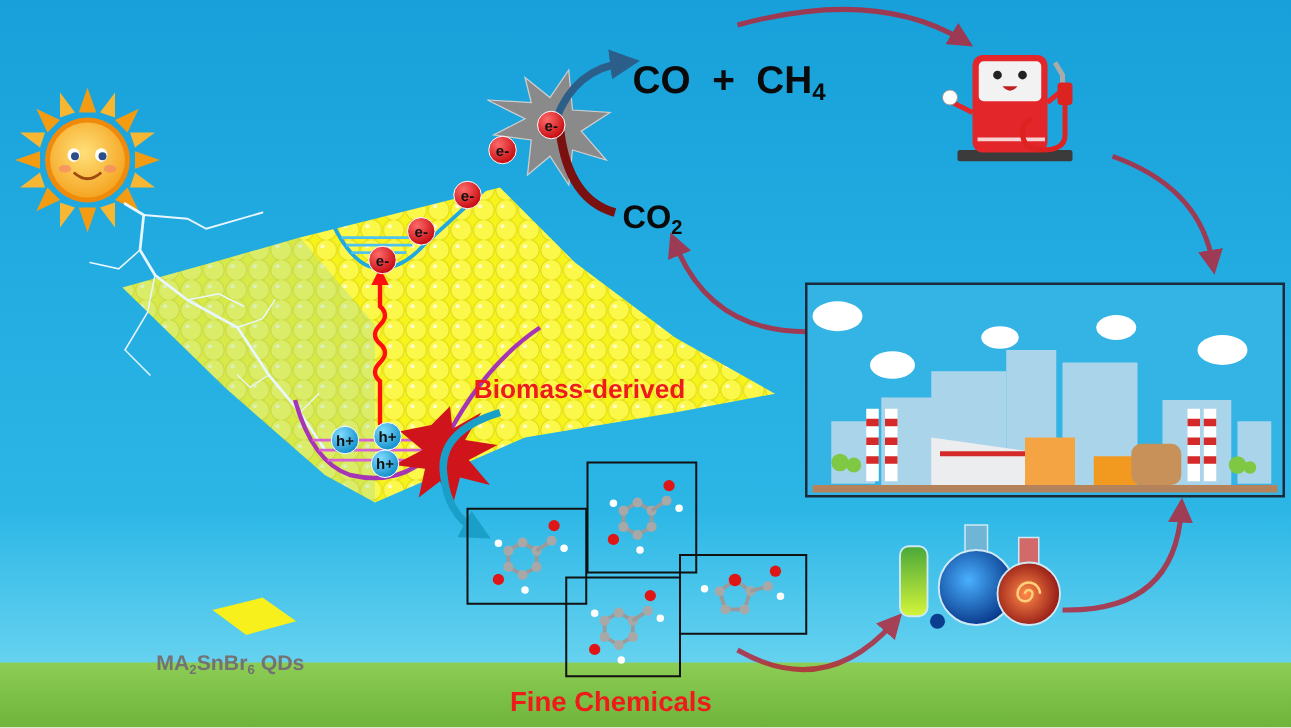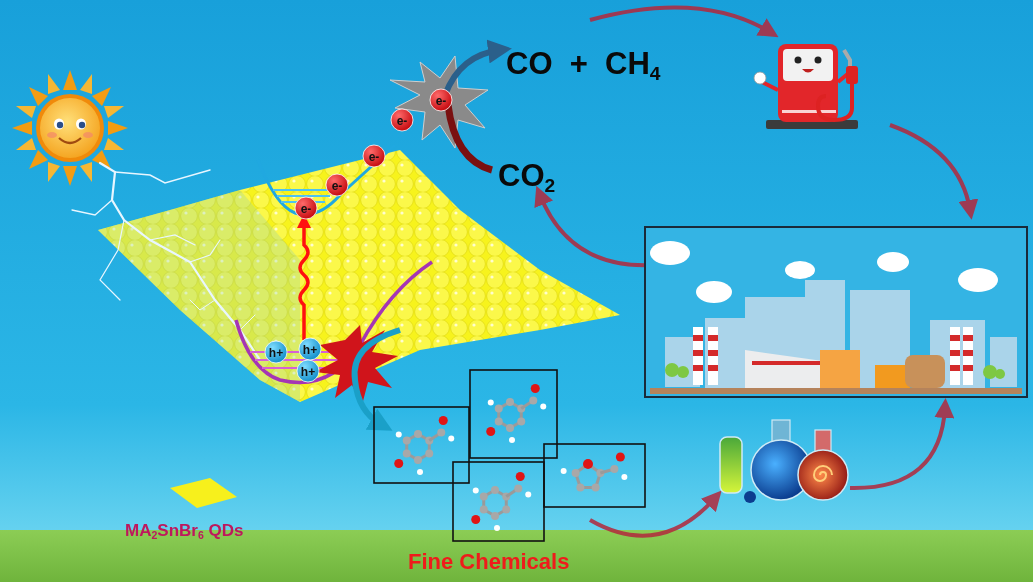--- a/index.html
+++ b/index.html
@@ -2,24 +2,24 @@
 <html><head>
 <meta charset="utf-8">
 <style>
   html, body { margin:0; padding:0; }
   body { width:1033px; height:582px; position:relative; overflow:hidden;
          font-family:"Liberation Sans", sans-serif; background:#fff; }
   #scene { position:absolute; left:0; top:0; width:1033px; height:582px; }
   .lbl { position:absolute; font-family:"Liberation Sans", sans-serif; font-weight:bold; white-space:nowrap; }
   .lbl sub { font-size:0.62em; vertical-align:-0.3em; }
   #lbl-products { left:506px; top:46px; font-size:31px; color:#0a0a0a; }
-  #lbl-co2 { left:498px; top:158px; font-size:31px; color:#0a0a0a; }
+  #lbl-co2 { left:498px; top:158px; font-size:26px; color:#0a0a0a; }
   #lbl-biomass { left:379px; top:300px; font-size:21px; color:#ef1b1b; text-align:center; line-height:24px; }
   #lbl-fine { left:408px; top:549px; font-size:22px; color:#ef1b1b; }
-  #lbl-qds { left:125px; top:521px; font-size:17px; color:#be185d; }
+  #lbl-qds { left:125px; top:521px; font-size:17px; color:#737373; }
 </style>
 </head>
 <body>
 
 <svg id="scene" viewBox="0 0 1033 582">
   <defs>
     <linearGradient id="skyGrad" x1="0" y1="0" x2="0" y2="1">
       <stop offset="0" stop-color="#18a0da"></stop>
       <stop offset="0.75" stop-color="#2bb6e6"></stop>
       <stop offset="1" stop-color="#6ad4f0"></stop>
@@ -362,17 +362,18 @@
   <polygon points="170,488 210,478 237,497 197,508" fill="#f7f01c"></polygon>
 </svg>
 
 <div class="lbl" id="lbl-products">
   <span>CO</span>&nbsp;&nbsp;<span>+</span>&nbsp;&nbsp;<span>CH</span><sub>4</sub>
 </div>
 <div class="lbl" id="lbl-co2">
   <span>CO</span><sub>2</sub>
 </div>
 <div class="lbl" id="lbl-biomass">
+  <div>Biomass-derived</div>
 </div>
 <div class="lbl" id="lbl-fine">Fine Chemicals</div>
 <div class="lbl" id="lbl-qds">
   <span>MA</span><sub>2</sub><span>SnBr</span><sub>6</sub><span> QDs</span>
 </div>
 
 </body></html>

